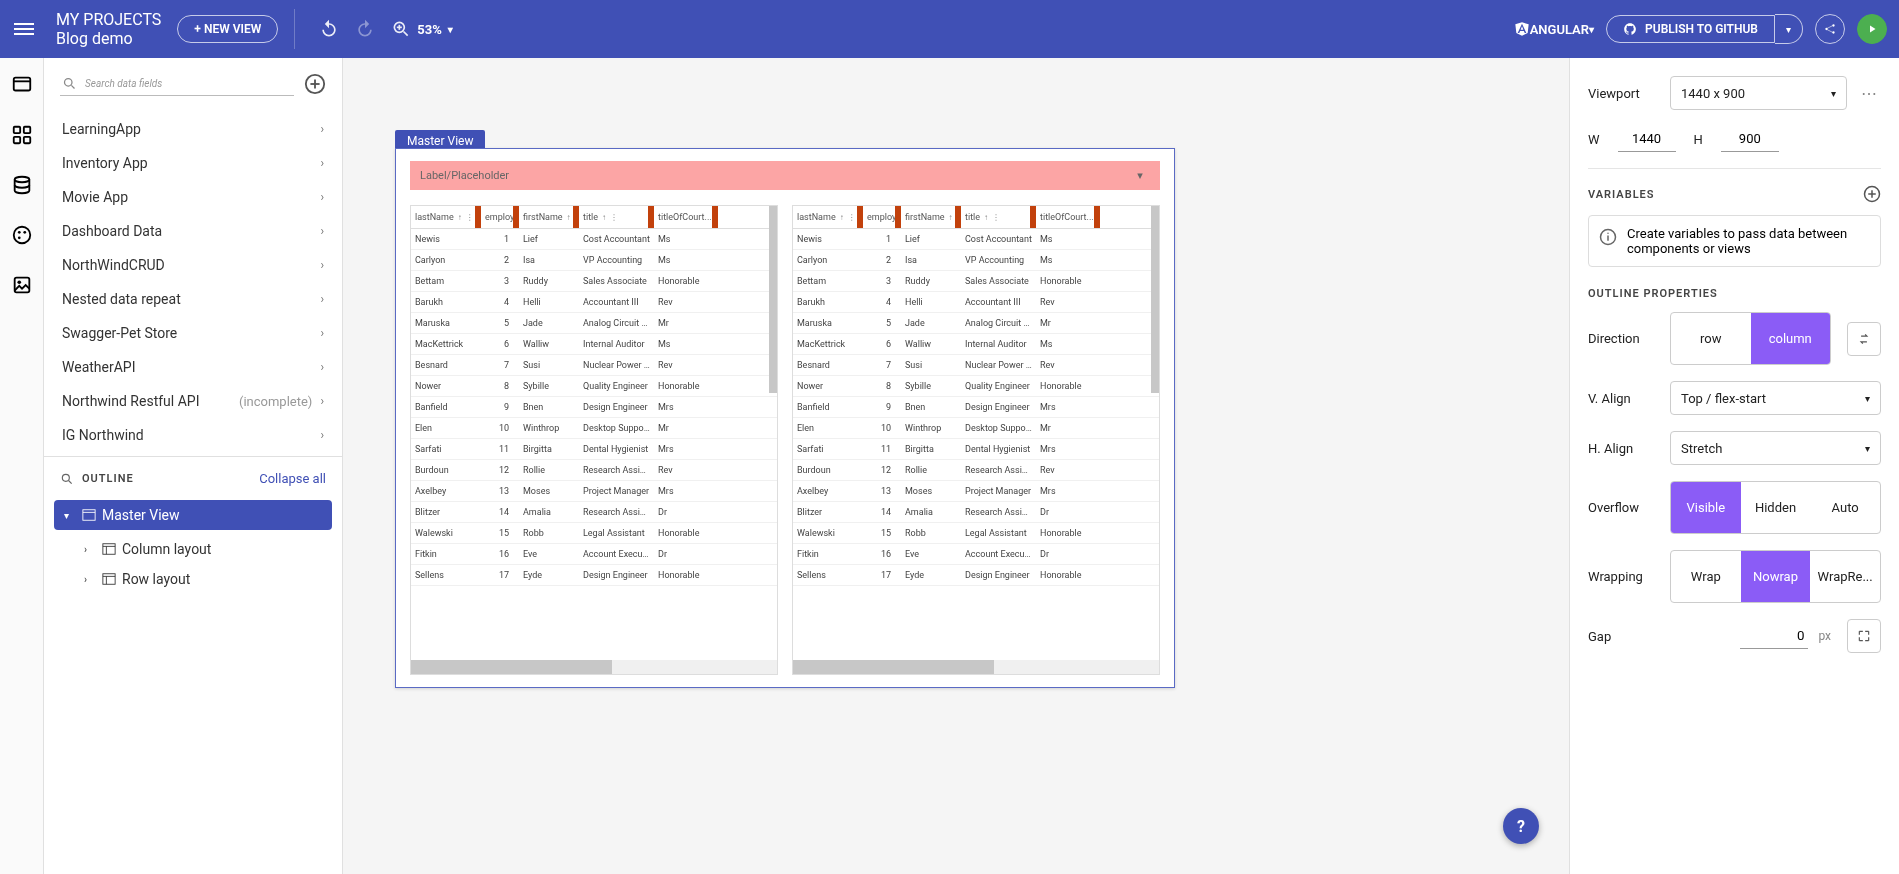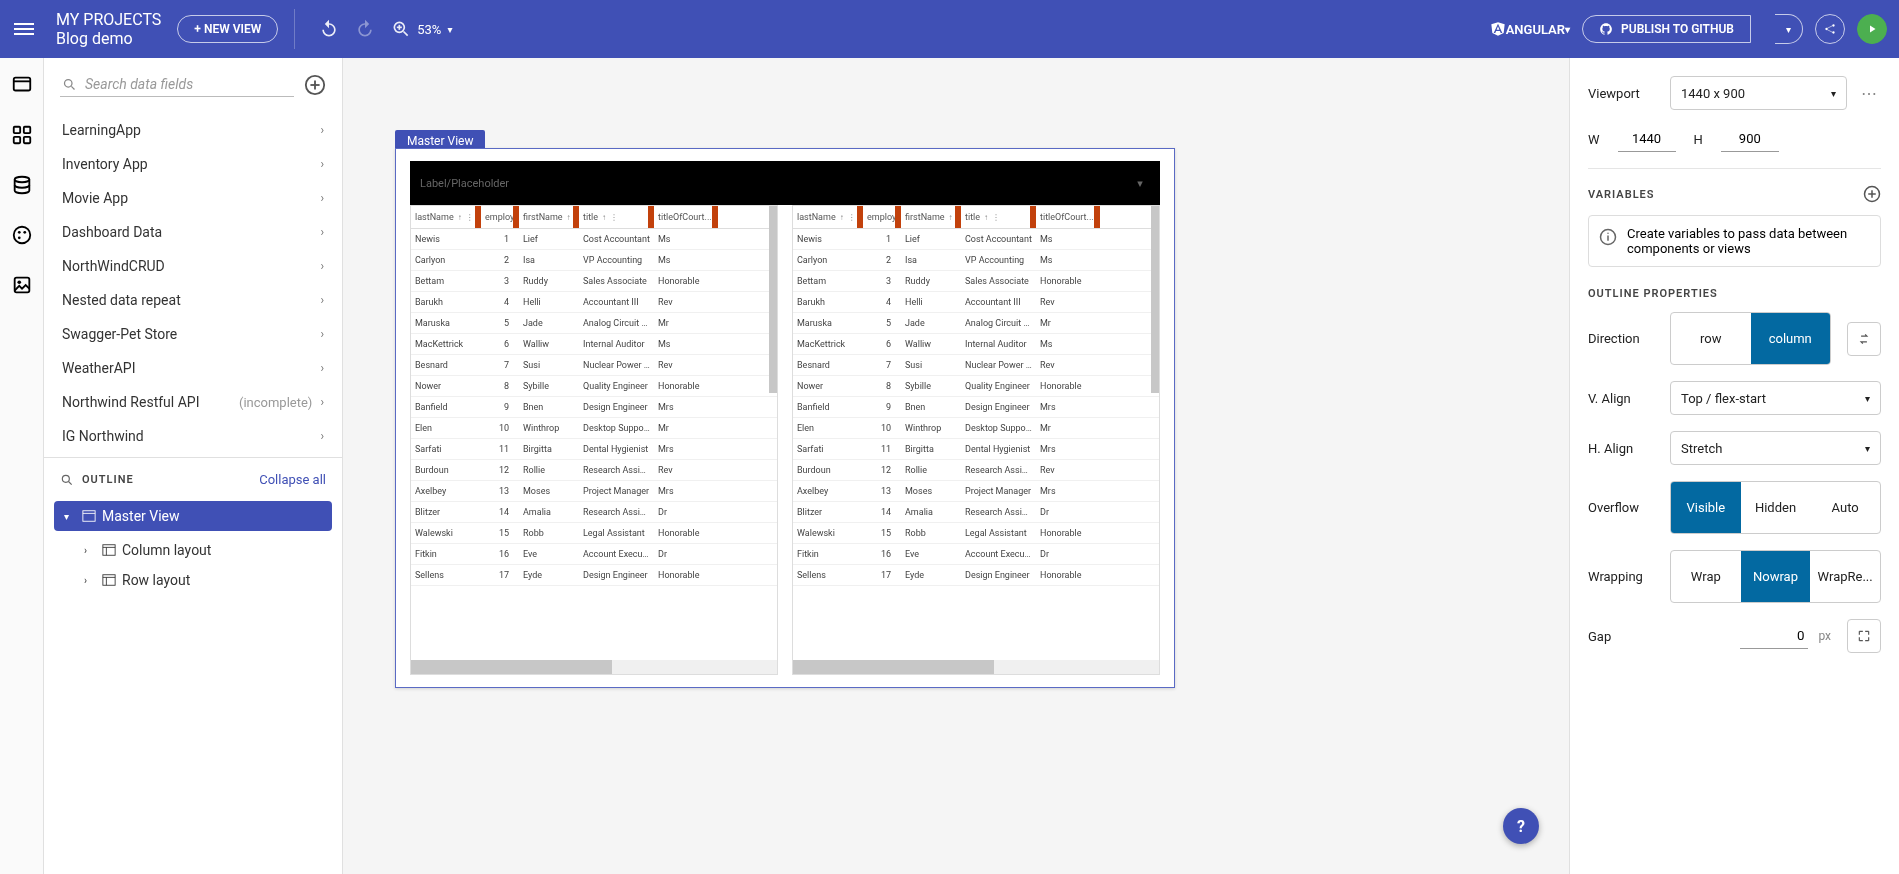--- a/index.html
+++ b/index.html
@@ -21,44 +21,44 @@
   border-radius:20px;
   padding:6px 16px;
   font-size:12px;
   font-weight:600;
   background:transparent;
   color:#fff;
   cursor:pointer;
 }
 .tb-sep { width:1px; height:40px; background:rgba(255,255,255,.25); margin:0 16px;}
 .tb-icon { width:20px; height:20px; margin:0 8px; cursor:pointer; fill:#fff; opacity:.9;}
-.zoom-wrap { display:flex; align-items:center; gap:6px; font-size:13px; font-weight:400; cursor:pointer; margin-left:8px;}
+.zoom-wrap { display:flex; align-items:center; gap:6px; font-size:13px; font-weight:700; cursor:pointer; margin-left:8px;}
 .spacer { flex:1;}
 .top-right { display:flex; align-items:center; gap:12px;}
 .fw-pill { display:flex; align-items:center; gap:0; font-size:13px; font-weight:600; cursor:pointer;}
-.publish-group { display:flex; align-items:center;gap:24px;}
+.publish-group { display:flex; align-items:center;}
 .btn-outline.pg { border-radius:20px 0 0 20px; display:flex; align-items:center; gap:8px;}
 .pg-caret { border:1px solid rgba(255,255,255,.7); border-left:none; border-radius:0 20px 20px 0; height:30px; width:28px; display:flex; align-items:center; justify-content:center; cursor:pointer;}
 .circ-btn { width:30px; height:30px; border:1px solid rgba(255,255,255,.7); border-radius:50%; display:flex; align-items:center; justify-content:center; cursor:pointer;}
 .circ-btn.filled { background:#4caf50; border-color:#4caf50;}
 
 .layout { display:flex; height: calc(874px - 58px);}
 .rail {
   width:44px; background:#fafafa; border-right:1px solid #e0e0e0;
   display:flex; flex-direction:column; align-items:center; padding-top:16px; gap:28px;
 }
 .rail-icon { width:22px; height:22px; fill:#555; cursor:pointer;}
 .rail-icon.active { fill:#4050b5;}
 
 .side-panel {
   width:299px; background:#fff; border-right:1px solid #e0e0e0; display:flex; flex-direction:column;
 }
 .search-row { display:flex; align-items:center; padding:14px 16px 4px; gap:10px;}
 .search-ctn { position:relative; flex:1; border-bottom:1px solid #bbb; display:flex; align-items:center; gap:8px; padding:4px 2px;}
-.search-ctn input { border:none; outline:none; font-size:14px; flex:1; color:#333; font-style:italic;}
+.search-ctn input { border:none; outline:none; font-size:10px; flex:1; color:#333; font-style:italic;}
 .search-ctn input::placeholder { color:#999; font-style:italic;}
 .add-btn { width:22px; height:22px; cursor:pointer;}
 .ds-list { list-style:none; overflow-y:auto; padding-top:12px; flex-shrink:0; max-height:400px;}
 .ds-item { display:flex; align-items:center; justify-content:space-between; padding:9px 18px; font-size:14px; color:#333; cursor:pointer;}
 .ds-item .inc { color:#999; font-size:13px; margin-left:auto; margin-right:8px;}
 .ds-chevron { font-size:12px; color:#777;}
 
 .outline-header { display:flex; align-items:center; padding:14px 16px 10px; border-top:1px solid #e0e0e0; margin-top:4px; gap:8px;}
 .outline-header .lbl { font-size:11px; letter-spacing:1px; color:#444; font-weight:600; flex:1;}
 .collapse-link { color:#4050b5; font-size:13px; cursor:pointer;}
@@ -70,21 +70,21 @@
 .tree-sub { padding-left:20px;}
 .tree-icon { width:14px; height:14px; fill:currentColor; display:inline-block;}
 
 .canvas-area {
   flex:1; position:relative; background:#f5f5f5; overflow:hidden;
 }
 .tab-chip { position:absolute; top:72px; left:52px; background:#4050b5; color:#fff; padding:4px 12px; font-size:12px; border-radius:2px 2px 0 0;}
 .design-frame {
   position:absolute; top:90px; left:52px; width:780px; height:540px; background:#fff; box-shadow:0 1px 3px rgba(0,0,0,.15); border:1px solid #5a6ac4;
 }
-.df-sel { position:absolute; top:12px; left:14px; right:14px; height:44px; background:#000000; display:flex; align-items:center; padding:0 10px; font-size:11px; color:#666;}
+.df-sel { position:absolute; top:12px; left:14px; right:14px; height:29px; background:#fca5a5; display:flex; align-items:center; padding:0 10px; font-size:11px; color:#666;}
 .df-sel .car { margin-left:auto; width:20px; text-align:center;}
 .grids-row { position:absolute; top:56px; bottom:12px; left:14px; right:14px; display:flex; gap:14px;}
 .grid-box { flex:1; border:1px solid #ddd; display:flex; flex-direction:column; position:relative; overflow:hidden;}
 .grid-head, .grid-r { display:flex; font-size:9px;}
 .grid-head { border-bottom:1px solid #ddd;}
 .gh-cell { padding:6px 4px; color:#555; position:relative; border-right:6px solid #c2410c; display:flex; align-items:center; gap:2px; white-space:nowrap; overflow:hidden;}
 .gh-cell.w1{width:70px}.gh-cell.w2{width:38px}.gh-cell.w3{width:60px}.gh-cell.w4{width:75px}.gh-cell.w5{width:64px}
 .gh-ico { font-size:8px; color:#888; margin-left:2px;}
 .grid-body { flex:1; overflow:hidden;}
 .grid-r { border-bottom:1px solid #f0f0f0;}
@@ -100,21 +100,21 @@
 .p-row { display:flex; align-items:center; gap:10px; margin-bottom:16px;}
 .p-label { width:72px; color:#222;}
 .p-sel { flex:1; border:1px solid #ccc; border-radius:4px; height:34px; padding:0 10px; display:flex; align-items:center; justify-content:space-between; cursor:pointer;}
 .p-in { width:58px; border:none; border-bottom:1px solid #999; text-align:center; height:26px; outline:none; font-size:13px;}
 .dots-btn { color:#888; font-size:16px; cursor:pointer; padding:0 4px;}
 .sect-title { font-size:11px; letter-spacing:1px; color:#444; font-weight:600; margin:4px 0 12px; display:flex; justify-content:space-between; align-items:center;}
 .info-box { border:1px solid #ddd; border-radius:4px; padding:10px; display:flex; gap:10px; font-size:13px; color:#000000; margin-bottom:20px;}
 .info-box svg { flex-shrink:0; width:18px; height:18px; fill:#666; margin-top:2px;}
 .seg { display:flex; border:1px solid #ccc; border-radius:4px; overflow:hidden;}
 .seg .opt { flex:1; text-align:center; padding:18px 0; cursor:pointer; font-size:13px; white-space:nowrap; overflow:hidden; text-overflow:ellipsis;}
-.seg .opt.on { background:#0369a1; color:#fff;}
+.seg .opt.on { background:#8b5cf6; color:#fff;}
 .sq-btn { width:34px; height:34px; border:1px solid #ccc; border-radius:4px; display:flex; align-items:center; justify-content:center; cursor:pointer; margin-left:6px;}
 .gap-in { width:68px; border-bottom:1px solid #999; text-align:right; padding-right:4px; height:26px; border-top:none;border-left:none;border-right:none; outline:none;}
 .unit { color:#888; font-size:12px;}
 
 .fab { position:absolute; bottom:30px; right:30px; width:36px; height:36px; background:#4050b5; border-radius:50%; display:flex; align-items:center; justify-content:center; color:#fff; font-weight:700; font-size:16px; cursor:pointer; box-shadow:0 2px 6px rgba(0,0,0,.3);}
 </style>
 </head>
 <body>
 
 <div class="top-bar">

